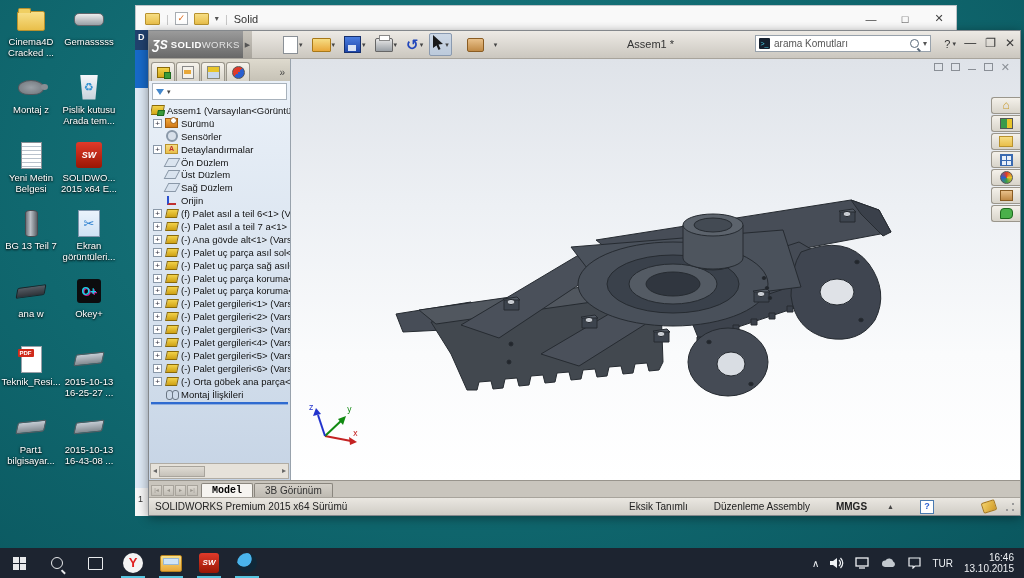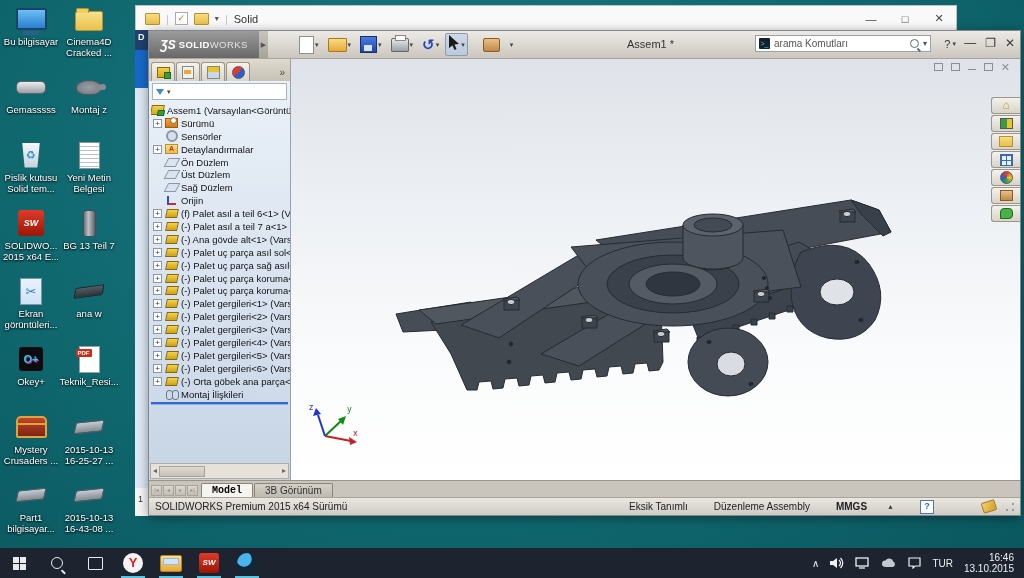--- a/index.html
+++ b/index.html
@@ -45,21 +45,21 @@
   .exp-controls{margin-left:auto;display:flex;height:100%;}
   .exp-btn{width:34px;display:flex;align-items:center;justify-content:center;color:#444;font-size:11px;}
   .explorer-sliver{position:absolute;left:135px;top:30px;width:13px;height:486px;
     background:linear-gradient(#21416e 0 20px,#1769c8 20px 58px,#dde8f4 58px 458px,#f7f7f7 458px);overflow:hidden;}
   .sliver-top{position:absolute;top:2px;left:3px;color:#fff;font-size:9px;font-weight:bold;}
   .sliver-bottom{position:absolute;top:464px;left:3px;color:#333;font-size:9px;}
   
   .sw-window{position:absolute;left:148px;top:30px;width:873px;height:486px;background:#d6d2ca;
     border:1px solid #84888c;box-shadow:0 2px 10px rgba(0,0,0,.4);display:flex;flex-direction:column;box-sizing:border-box;}
   .sw-titlebar{height:27px;flex:none;background:linear-gradient(#edeae5,#cbc7bf);display:flex;align-items:center;position:relative;border-bottom:1px solid #a8a49c;}
-  .sw-logo{width:110px;height:27px;background:linear-gradient(#9b9b9b,#686868);display:flex;align-items:center;justify-content:center;gap:3px;color:#fff;flex:none;}
+  .sw-logo{width:94px;height:27px;background:linear-gradient(#9b9b9b,#686868);display:flex;align-items:center;justify-content:center;gap:3px;color:#fff;flex:none;}
   .logo-mark{font-size:12px;font-style:italic;font-weight:bold;}
   .logo-solid{font-size:9.5px;font-weight:bold;letter-spacing:.4px;}
   .logo-works{font-size:9.5px;color:#e2e2e2;letter-spacing:.4px;margin-left:-3px;}
   .logo-arrow{width:9px;height:27px;background:linear-gradient(#c8c4bc,#a8a49c);color:#555;font-size:7px;display:flex;align-items:center;justify-content:center;flex:none;}
   .sw-toolbar{display:flex;align-items:center;gap:3px;margin-left:28px;}
   .tb-btn{display:flex;align-items:center;gap:1px;padding:1px 2px;border:1px solid transparent;border-radius:2px;}
   .tb-btn .dd{font-size:7px;color:#444;}
   .tb-btn.pressed{border:1px solid #8a9ab0;background:linear-gradient(#cdd8e6,#bccadb);}
   .ic-new{width:13px;height:16px;background:#fff;border:1px solid #8a9096;}
   .ic-open{width:17px;height:12px;background:linear-gradient(#f6dd84,#e9a83a);border:1px solid #a87818;border-radius:1px;}
@@ -173,26 +173,20 @@
   .tray-lang{font-size:10px;}
   .clock{text-align:right;font-size:10px;line-height:11.5px;}
   svg text{font-family:"DejaVu Sans",sans-serif;}
 </style>
 </head>
 <body>
 
 <div class="desktop-icons" id="desktop-icons">
     <div class="desk-icon">
       <div class="di-glyph">
-        <div class="g-computer"></div>
-      </div>
-      <div class="di-label">Bu bilgisayar</div>
-    </div>
-    <div class="desk-icon">
-      <div class="di-glyph">
         <div class="g-folder"></div>
       </div>
       <div class="di-label">Cinema4D
 Cracked ...</div>
     </div>
     <div class="desk-icon">
       <div class="di-glyph">
         <div class="g-drive"></div>
       </div>
       <div class="di-label">Gemasssss</div>
@@ -201,21 +195,21 @@
       <div class="di-glyph">
         <div class="g-turtle"></div>
       </div>
       <div class="di-label">Montaj z</div>
     </div>
     <div class="desk-icon">
       <div class="di-glyph">
         <div class="g-recycle">♻</div>
       </div>
       <div class="di-label">Pislik kutusu
-Solid tem...</div>
+Arada tem...</div>
     </div>
     <div class="desk-icon">
       <div class="di-glyph">
         <div class="g-textdoc"></div>
       </div>
       <div class="di-label">Yeni Metin
 Belgesi</div>
     </div>
     <div class="desk-icon">
       <div class="di-glyph">
@@ -247,27 +241,20 @@
       <div class="di-glyph">
         <div class="g-okey">O+</div>
       </div>
       <div class="di-label">Okey+</div>
     </div>
     <div class="desk-icon">
       <div class="di-glyph">
         <div class="g-pdf"></div>
       </div>
       <div class="di-label">Teknik_Resi...</div>
-    </div>
-    <div class="desk-icon">
-      <div class="di-glyph">
-        <div class="g-chest"></div>
-      </div>
-      <div class="di-label">Mystery
-Crusaders ...</div>
     </div>
     <div class="desk-icon">
       <div class="di-glyph">
         <div class="g-part"></div>
       </div>
       <div class="di-label">2015-10-13
 16-25-27 ...</div>
     </div>
     <div class="desk-icon">
       <div class="di-glyph">

